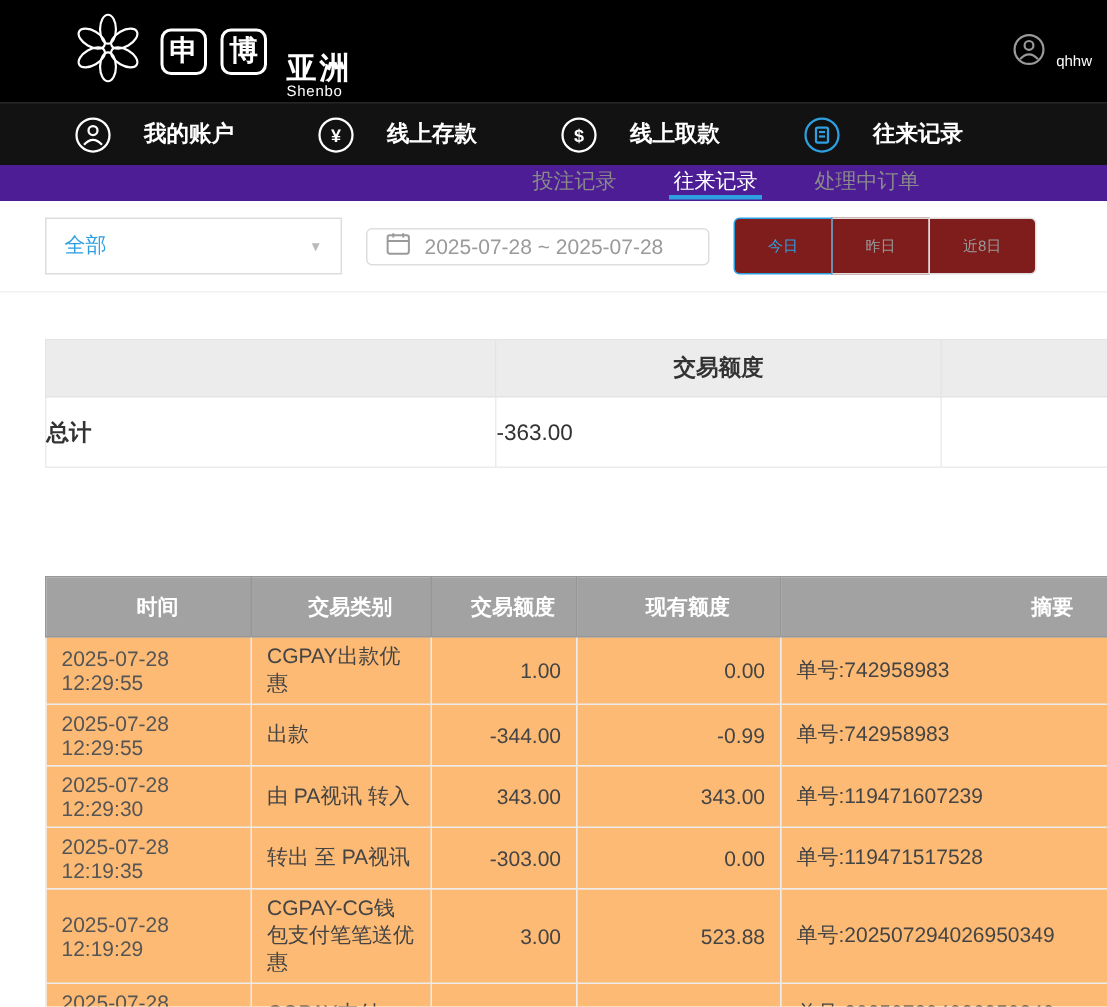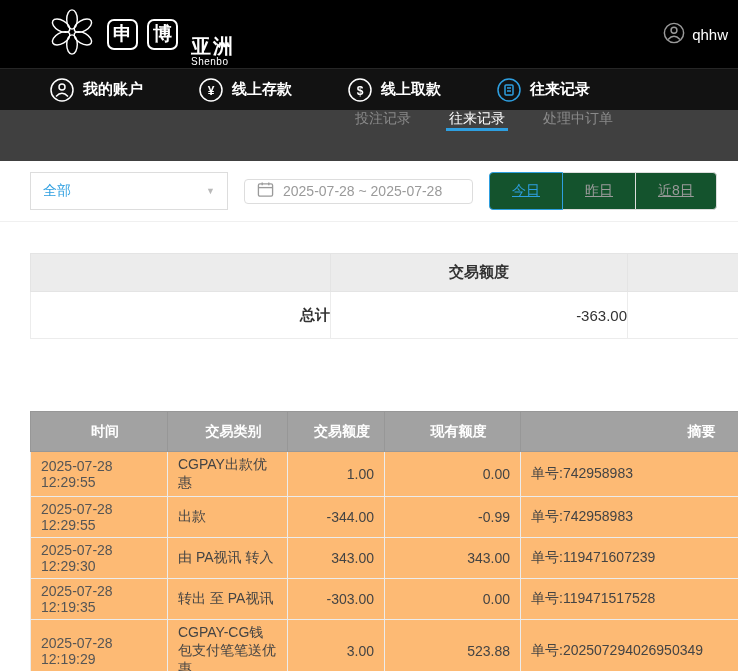--- a/index.html
+++ b/index.html
@@ -7,55 +7,55 @@
   body { width:738px; height:671px; overflow:hidden; font-family:"Liberation Sans",sans-serif; }
 
   
   .topbar { height:68px; background:#000; display:flex; align-items:center; padding:0 10px 0 46px; }
   .brand { display:flex; align-items:center; gap:9px; }
   .char-box { width:31px; height:31px; border:2px solid #fff; border-radius:7px; color:#fff;
               font-size:19px; font-weight:bold; display:flex; align-items:center; justify-content:center; }
   .region-wrap { color:#fff; margin-left:4px; line-height:1.05;margin-top:36px; }
   .region { font-size:20px; font-weight:bold; letter-spacing:2px; }
   .latin { font-size:10px; color:#fff; letter-spacing:.5px; }
-  .topbar-right { margin-left:auto; display:flex; align-items:center; gap:7px; color:#fff; font-size:15px; }
+  .topbar-right { margin-left:auto; display:flex; align-items:flex-end; gap:7px; color:#fff; font-size:10px; }
 
   
   .nav { height:42px; background:#121212; border-top:1px solid #262626; display:flex; align-items:center;
          gap:56px; padding-left:50px; white-space:nowrap; }
-  .nav-item { display:flex; align-items:center; gap:9px; color:#fff; font-size:15px; font-weight:600; cursor:pointer; }
+  .nav-item { display:flex; align-items:center; gap:22px; color:#fff; font-size:15px; font-weight:600; cursor:pointer; }
   .nav-item .nicon { width:24px; height:24px; flex:0 0 auto; }
   .nav-item.active { color:#fff; }
 
   
-  .tabbar { height:51px; background:#404040; display:flex; align-items:flex-start; gap:32px; padding-left:352px; }
+  .tabbar { height:24px; background:#4c1d95; display:flex; align-items:center; gap:32px; padding-left:352px; }
   .tab { color:#8a8a8a; font-size:14px; display:flex; align-items:center; padding:0 3px;
          border-bottom:3px solid transparent; cursor:pointer; }
   .tab.active { color:#fff; border-bottom-color:#2e9fe0; }
 
   
   .filters { display:flex; align-items:center; padding:11px 0 11px 30px; border-bottom:1px solid #f0f0f0; }
   .select { width:198px; height:38px; border:1px solid #ddd; border-radius:0; display:flex;
             align-items:center; padding:0 0 0 12px; font-size:14px; cursor:pointer; background:#fff; }
   .select .sel-val { color:#2e9fe0; }
   .select .caret { margin-left:auto; color:#b9b9b9; font-size:9px; padding:0 12px; align-self:center; }
   .date { width:229px; height:25px; border:1px solid #ddd; border-radius:4px; margin-left:16px;
           display:flex; align-items:center; gap:9px; padding:0 12px; color:#9a9a9a; font-size:14px; background:#fff; cursor:pointer; }
   .btn-group { display:flex; margin-left:16px; }
-  .qbtn { height:38px; padding:0 22px; border:1px solid #ddd; background:#14532d; color:#9a9a9a;
-          font-size:14px; cursor:pointer; position:relative;text-decoration:underline; }
+  .qbtn { height:38px; padding:0 22px; border:1px solid #ddd; background:#7f1d1d; color:#9a9a9a;
+          font-size:10px; cursor:pointer; position:relative; }
   .qbtn + .qbtn { margin-left:-1px; }
   .qbtn:first-child { border-radius:4px 0 0 4px; }
   .qbtn:last-child { border-radius:0 4px 4px 0; }
   .qbtn.active { border-color:#2e9fe0; color:#2e9fe0; z-index:2; }
 
   
   .summary { margin:31px 0 0 30px; width:877px; border-collapse:collapse; font-size:15px; table-layout:fixed; }
   .summary th { background:#ececec; height:38px; font-weight:bold; color:#333; text-align:center; border:1px solid #e4e4e4; }
-  .summary td { height:47px; text-align:right; color:#333; border:1px solid #ececec; background:#fff; }
+  .summary td { height:47px; text-align:left; color:#333; border:1px solid #ececec; background:#fff; }
   .summary td.lbl { font-weight:bold; }
 
   
   .records { margin:72px 0 0 30px; width:840px; border-collapse:collapse; font-size:14px; table-layout:fixed; }
   .records th { background:#a2a2a2; color:#fff; height:40px; font-weight:bold; text-align:center; border:1px solid #979797;padding-left:12px; }
   .records td { height:40px; border:1px solid #ececec; color:#444; padding:4px 10px; background:#fdba74; vertical-align:middle; }
   .records td.num { text-align:right; }
   .records td.time { color:#555; }
 </style>
 </head>

